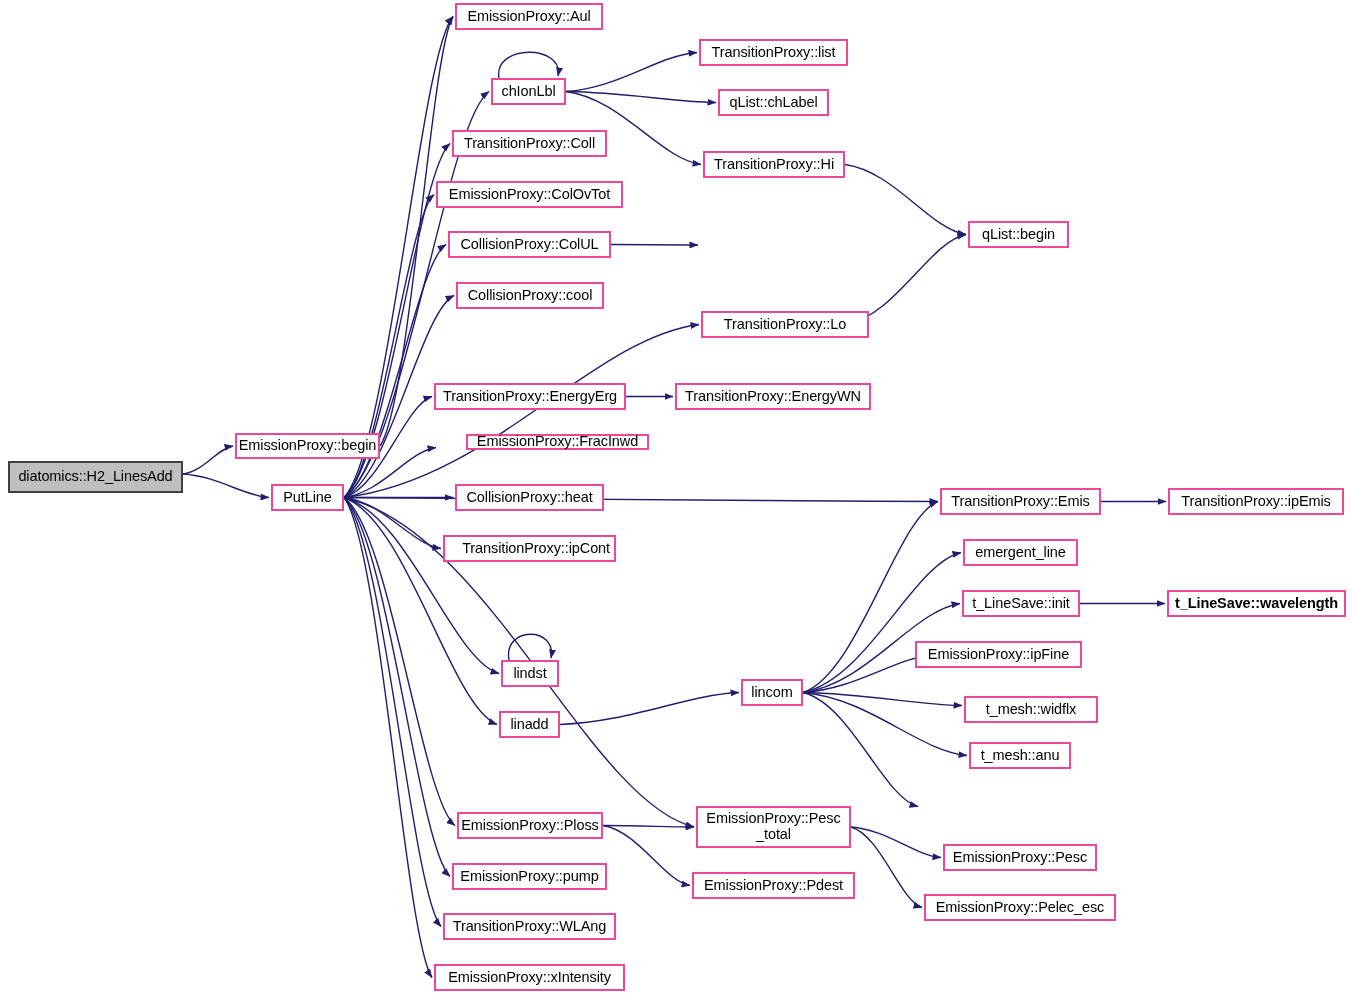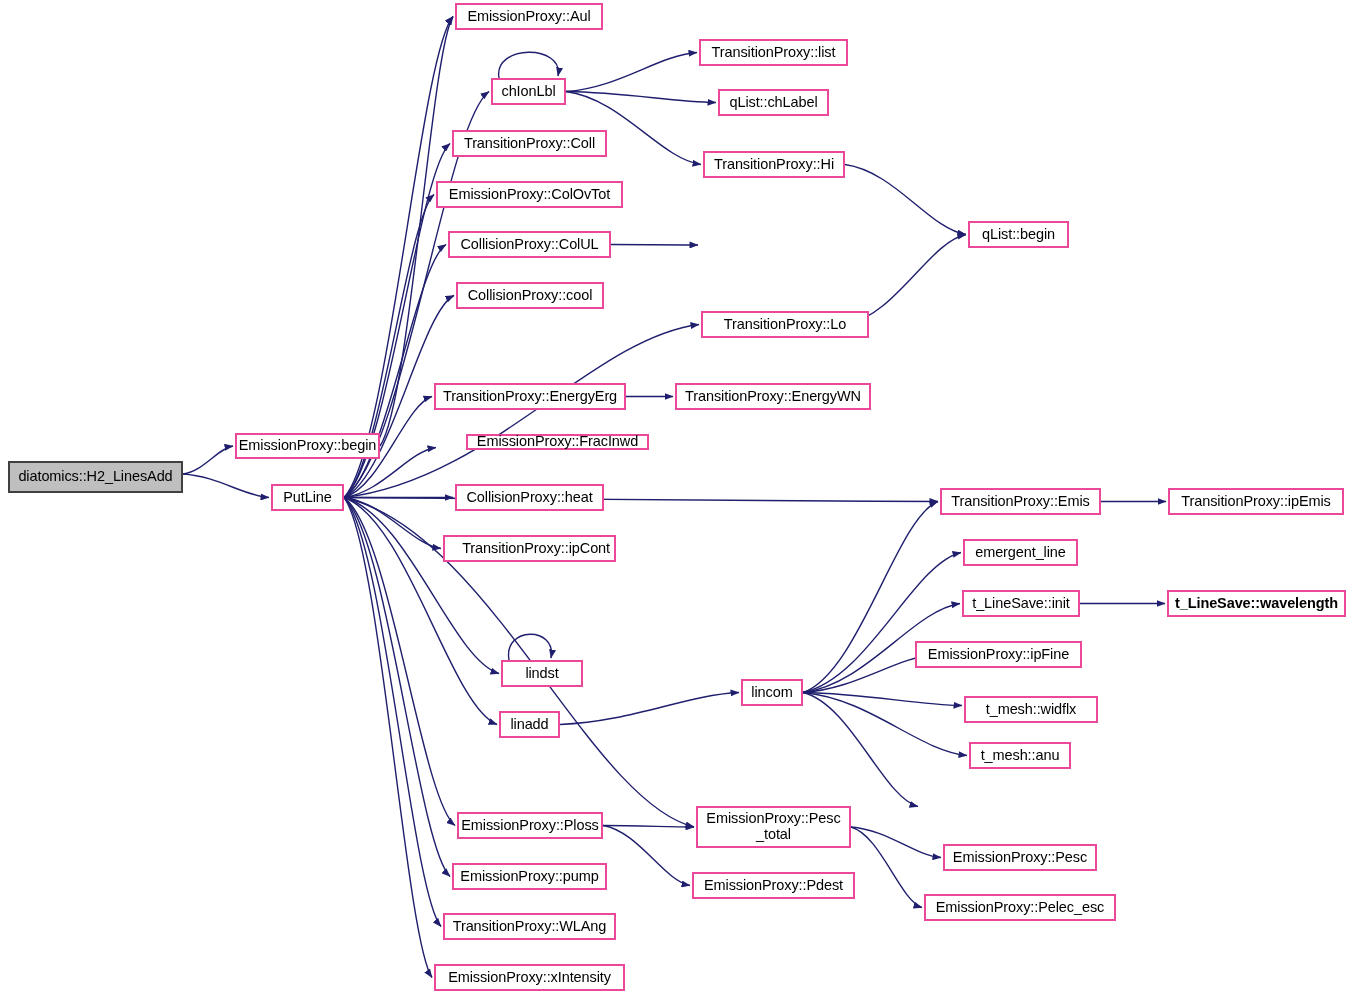--- a/index.html
+++ b/index.html
@@ -119,21 +119,21 @@
       <div class="node" style="left: 455px; top: 3px; width: 148px; height: 27px;"><span class="nlabel">EmissionProxy::Aul</span></div>
       <div class="node" style="left: 491px; top: 78px; width: 75px; height: 27px;"><span class="nlabel">chIonLbl</span></div>
       <div class="node" style="left: 452px; top: 130px; width: 155px; height: 27px;"><span class="nlabel">TransitionProxy::Coll</span></div>
       <div class="node" style="left: 436px; top: 181px; width: 187px; height: 27px;"><span class="nlabel">EmissionProxy::ColOvTot</span></div>
       <div class="node" style="left: 448px; top: 231px; width: 163px; height: 27px;"><span class="nlabel">CollisionProxy::ColUL</span></div>
       <div class="node" style="left: 456px; top: 282px; width: 148px; height: 27px;"><span class="nlabel">CollisionProxy::cool</span></div>
       <div class="node" style="left: 434px; top: 383px; width: 192px; height: 27px;"><span class="nlabel">TransitionProxy::EnergyErg</span></div>
       <div class="node" style="left: 438px; top: 434px; width: 183px; height: 16px; margin-left: 28px;"><span class="nlabel">EmissionProxy::FracInwd</span></div>
       <div class="node" style="left: 455px; top: 484px; width: 149px; height: 27px;"><span class="nlabel">CollisionProxy::heat</span></div>
       <div class="node" style="left: 443px; top: 535px; width: 173px; height: 27px; justify-content: flex-end;"><span class="nlabel">TransitionProxy::ipCont</span></div>
-      <div class="node" style="left: 501px; top: 660px; width: 82px; height: 27px;"><span class="nlabel">lindst</span></div>
+      <div class="node" style="left: 501px; top: 660px; width: 58px; height: 27px;"><span class="nlabel">lindst</span></div>
       <div class="node" style="left: 499px; top: 711px; width: 61px; height: 27px;"><span class="nlabel">linadd</span></div>
       <div class="node" style="left: 457px; top: 812px; width: 146px; height: 27px;"><span class="nlabel">EmissionProxy::Ploss</span></div>
       <div class="node" style="left: 452px; top: 863px; width: 155px; height: 27px;"><span class="nlabel">EmissionProxy::pump</span></div>
       <div class="node" style="left: 443px; top: 913px; width: 173px; height: 27px;"><span class="nlabel">TransitionProxy::WLAng</span></div>
       <div class="node" style="left: 434px; top: 964px; width: 191px; height: 27px;"><span class="nlabel">EmissionProxy::xIntensity</span></div>
       <div class="node" style="left: 699px; top: 39px; width: 149px; height: 27px;"><span class="nlabel">TransitionProxy::list</span></div>
       <div class="node" style="left: 718px; top: 89px; width: 111px; height: 27px;"><span class="nlabel">qList::chLabel</span></div>
       <div class="node" style="left: 703px; top: 151px; width: 142px; height: 27px;"><span class="nlabel">TransitionProxy::Hi</span></div>
       <div class="node" style="left: 701px; top: 311px; width: 168px; height: 27px;"><span class="nlabel">TransitionProxy::Lo</span></div>
       <div class="node" style="left: 675px; top: 383px; width: 196px; height: 27px;"><span class="nlabel">TransitionProxy::EnergyWN</span></div>

